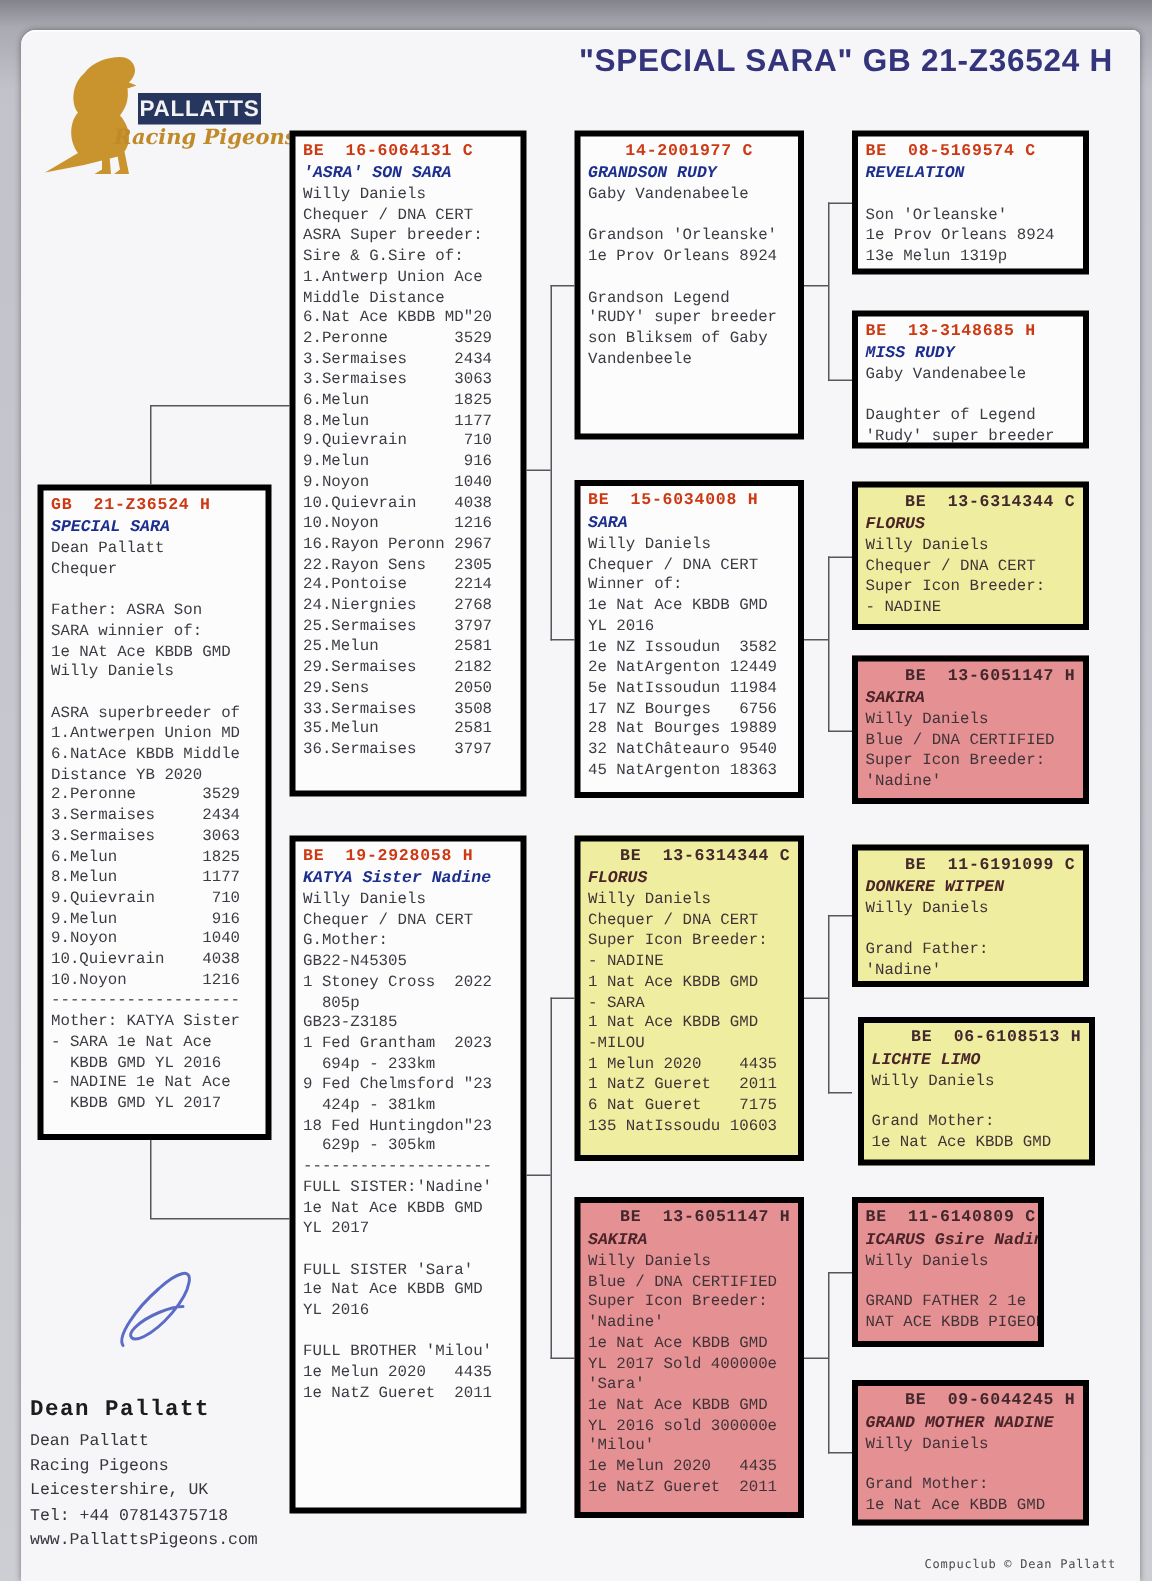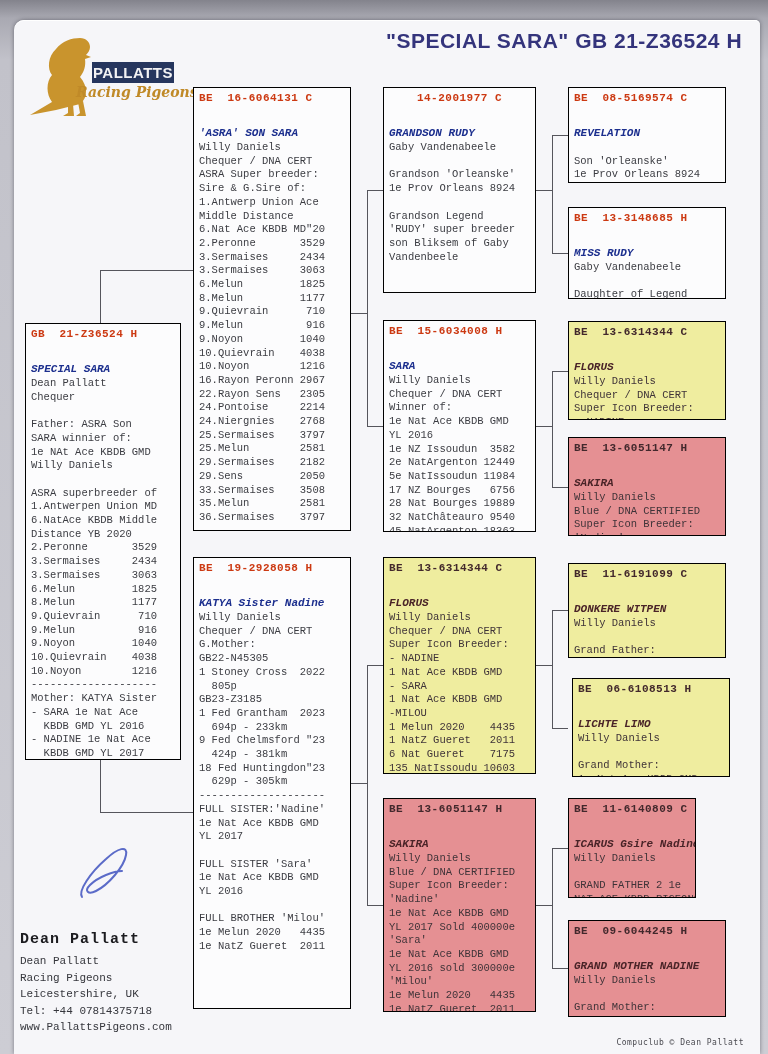--- a/index.html
+++ b/index.html
@@ -8,29 +8,29 @@
     background:linear-gradient(180deg,#83838c 0px,#a9a9b2 18px,#c2c2ca 60px,#cdcdd4 100%);
     font-family:"Liberation Mono",monospace;
   }
   #page{position:relative;width:768px;height:1054px;}
   #paper{
     position:absolute;left:14px;top:20px;right:8px;bottom:0;
     background:#f6f6f9;border-radius:10px 5px 0 0;
     box-shadow:0 0 4px rgba(20,20,30,.45), inset 0 1px 0 #ffffff;
   }
   .box{
-    position:absolute;background:#fcfcfd;border:1px solid #000000;
+    position:absolute;background:#fcfcfd;border:4px solid #000000;
     padding:3px 5px;box-sizing:border-box;overflow:hidden;
   }
   .box.yellow{background:#efed9f;}
   .box.red{background:#e59093;}
   .ring{font:bold 11px/15px "Liberation Mono",monospace;color:#cc3912;letter-spacing:.5px;white-space:pre;}
-  .yellow .ring,.red .ring{color:#42282c;}
+  .yellow .ring,.red .ring{color:#42282c;text-align:right;}
   .ring.center{text-align:center;}
-  .pname{font:bold italic 11px/15px "Liberation Mono",monospace;color:#1c2f8e;white-space:pre;margin-top:20px;}
+  .pname{font:bold italic 11px/15px "Liberation Mono",monospace;color:#1c2f8e;white-space:pre;}
   .yellow .pname,.red .pname{color:#4a2428;}
   .pbody{font:10.5px/13.7px "Liberation Mono",monospace;color:#3b3c42;white-space:pre;}
   .yellow .pbody,.red .pbody{color:#3f3338;}
   .hline,.vline{position:absolute;background:#55555c;}
   .hline{height:1px;}
   .vline{width:1px;}
   #title{
     position:absolute;left:378px;top:28px;width:372px;
     font:600 21px/26px "Liberation Sans",sans-serif;color:#34347c;
     text-align:center;white-space:nowrap;letter-spacing:.5px;

